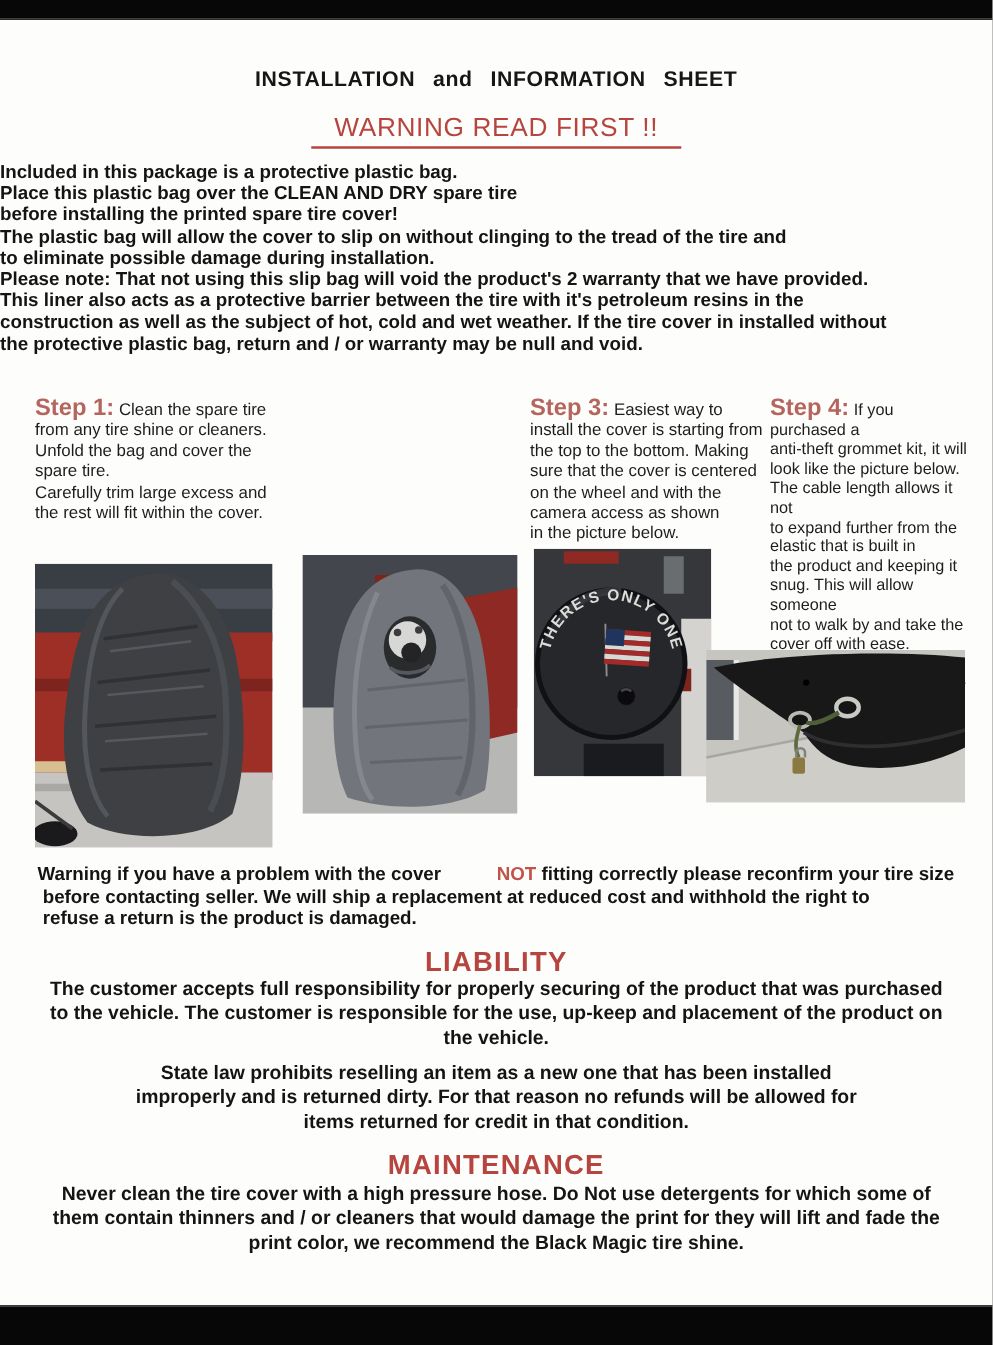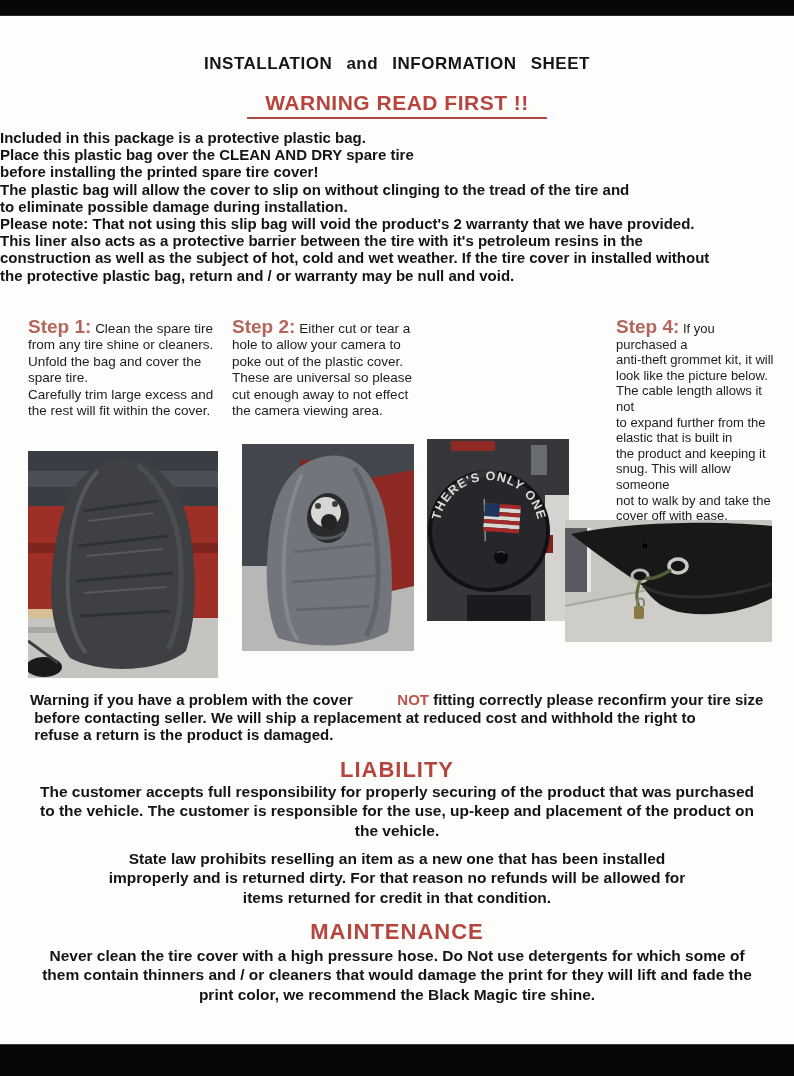--- a/index.html
+++ b/index.html
@@ -18,21 +18,21 @@
     border-bottom:1px solid #3a3a3a;
   }
   .abs { position:absolute; }
   .doc-title {
     top:38px; left:0; width:100%;
     text-align:center; font-weight:bold; font-size:17px; color:#161616;
     word-spacing:9px; letter-spacing:.5px;
   }
   .warn-head { top:75px; left:0; width:100%; text-align:center; }
   .warn-head .u {
-    display:inline-block; font-weight:bold; font-size:21px; color:#b6453f;
+    display:inline-block; font-weight:normal; font-size:21px; color:#b6453f;
     border-bottom:2px solid #b6453f; padding:0 18px 2px; letter-spacing:.5px;
   }
   .para {
     left:0; width:100%; text-align:left; font-weight:bold;
     font-size:15px; line-height:17.2px; color:#141414; white-space:pre-line;
   }
   .p1 { top:113px; }
   .p2 { top:199px; }
   .step { top:303px; font-size:13.5px; line-height:16.4px; color:#1d1d1d; }
   .step .lbl { font-size:19px; color:#b4655c;font-weight:bold; }
@@ -83,26 +83,27 @@
 This liner also acts as a protective barrier between the tire with it's petroleum resins in the
 construction as well as the subject of hot, cold and wet weather.  If the tire cover in installed without
 the protective plastic bag, return and / or warranty may be null and void.</div>
 
   <div class="abs step c1"><span class="lbl">Step 1:</span> <span class="txt">Clean the spare tire
 from any tire shine or cleaners.
  Unfold the bag and cover the
 spare tire.
 Carefully trim large excess and
 the rest will fit within the cover.</span></div>
-  <div class="abs step c2"><span class="lbl">Step 2:</span> <span class="txt">Either cut or tear a
-hole to allow your camera to
-poke out of the plastic cover.
-These are universal so please
-cut enough away to not effect
-the camera viewing area.</span></div>
+  <div class="abs step c3"><span class="lbl">Step 3:</span> <span class="txt">Easiest way to
+install the cover is starting from
+the top to the bottom. Making
+sure that the cover is centered
+on the wheel and with the
+camera access as shown
+in the picture below.</span></div>
   <div class="abs step c4"><span class="lbl">Step 4:</span> <span class="txt">If you purchased a
 anti-theft grommet kit, it will
 look like the picture below.
 The cable length allows it not
 to expand further from the
 elastic that is built in
 the product and keeping it
 snug. This will allow someone
 not to walk by and take the
 cover off with ease.

